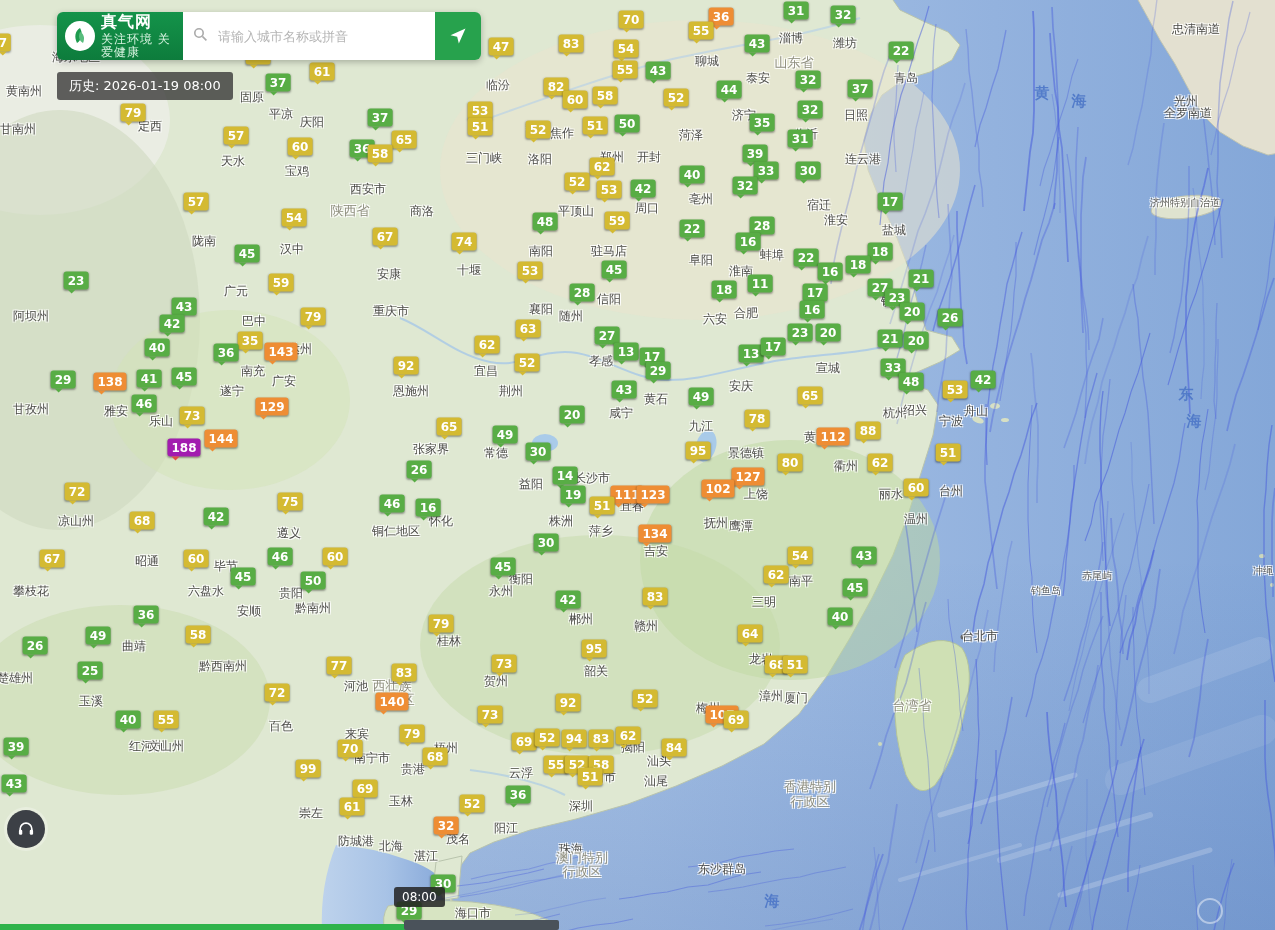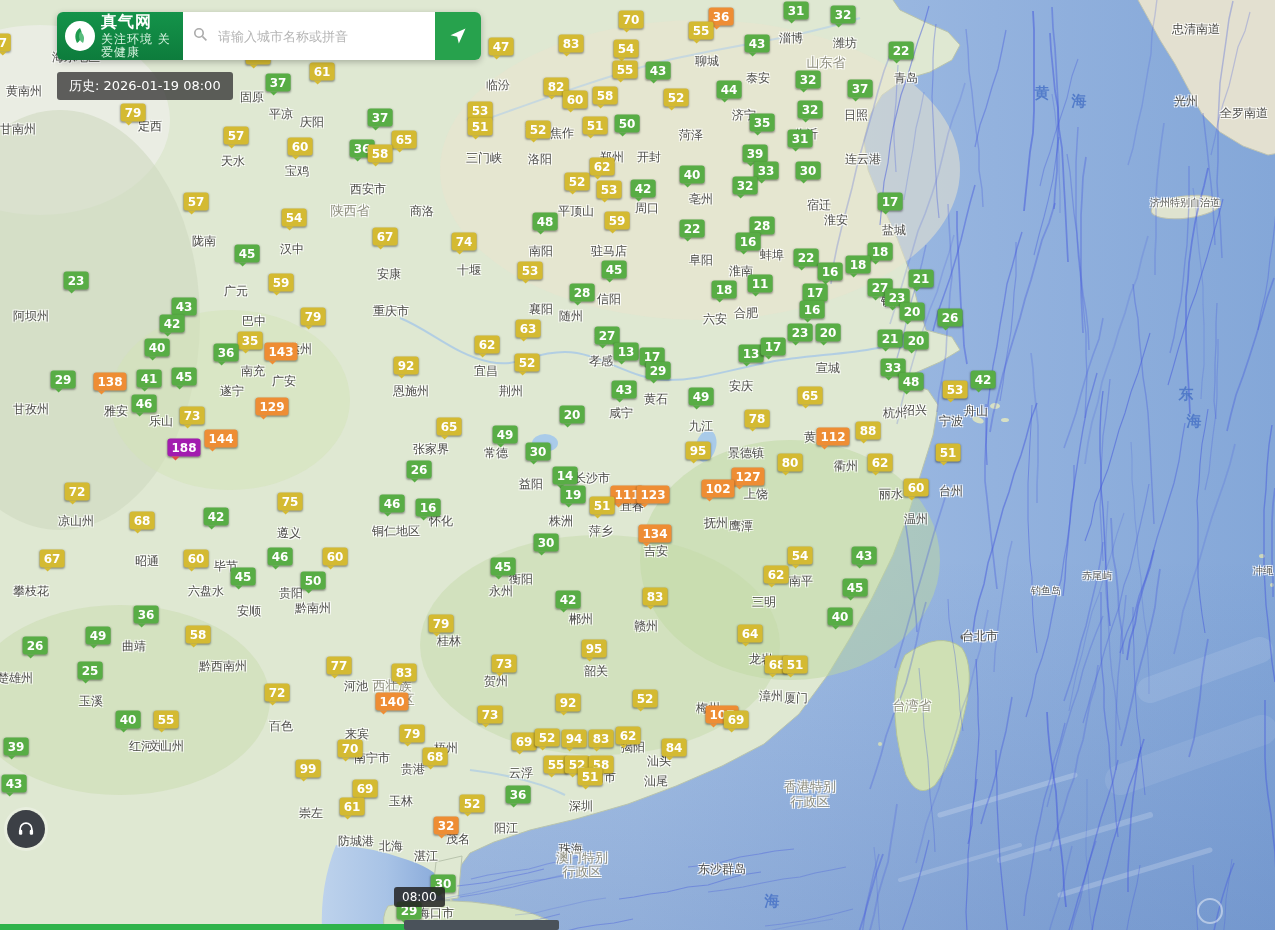--- a/index.html
+++ b/index.html
@@ -266,21 +266,21 @@
       <div class="lbl" style="left: 649px; top: 157px;">开封</div>
       <div class="lbl" style="left: 562px; top: 133px;">焦作</div>
       <div class="lbl" style="left: 538px; top: 118px; margin-top: 12px;">晋城</div>
       <div class="lbl" style="left: 498px; top: 85px;">临汾</div>
       <div class="lbl" style="left: 691px; top: 135px;">菏泽</div>
       <div class="lbl" style="left: 744px; top: 115px;">济宁</div>
       <div class="lbl" style="left: 758px; top: 78px;">泰安</div>
       <div class="lbl" style="left: 707px; top: 61px;">聊城</div>
       <div class="lbl" style="left: 791px; top: 38px;">淄博</div>
       <div class="lbl" style="left: 845px; top: 43px;">潍坊</div>
-      <div class="lbl prov" style="left: 794px; top: 63px; margin-left: 32px;">山东省</div>
+      <div class="lbl prov" style="left: 794px; top: 63px;">山东省</div>
       <div class="lbl" style="left: 906px; top: 78px;">青岛</div>
       <div class="lbl" style="left: 856px; top: 115px;">日照</div>
       <div class="lbl" style="left: 806px; top: 134px;">临沂</div>
       <div class="lbl" style="left: 863px; top: 159px;">连云港</div>
       <div class="lbl" style="left: 819px; top: 205px;">宿迁</div>
       <div class="lbl" style="left: 836px; top: 220px;">淮安</div>
       <div class="lbl" style="left: 894px; top: 230px;">盐城</div>
       <div class="lbl" style="left: 701px; top: 199px;">亳州</div>
       <div class="lbl" style="left: 647px; top: 208px;">周口</div>
       <div class="lbl" style="left: 576px; top: 211px;">平顶山</div>
@@ -386,27 +386,27 @@
       <div class="lbl" style="left: 598px; top: 777px;">广州市</div>
       <div class="lbl" style="left: 581px; top: 806px;">深圳</div>
       <div class="lbl" style="left: 571px; top: 849px;">珠海</div>
       <div class="lbl prov" style="left: 810px; top: 787px;">香港特别</div>
       <div class="lbl prov" style="left: 810px; top: 802px;">行政区</div>
       <div class="lbl prov" style="left: 582px; top: 858px;">澳门特别</div>
       <div class="lbl prov" style="left: 582px; top: 872px;">行政区</div>
       <div class="lbl" style="left: 722px; top: 869px;">东沙群岛</div>
       <div class="lbl" style="left: 980px; top: 636px;">台北市</div>
       <div class="lbl prov" style="left: 912px; top: 706px;">台湾省</div>
-      <div class="lbl" style="left: 432px; top: 913px; padding-left: 8px;">海口市</div>
+      <div class="lbl" style="left: 469px; top: 913px; padding-left: 8px;">海口市</div>
       <div class="lbl small" style="left: 1046px; top: 591px;">钓鱼岛</div>
       <div class="lbl small" style="left: 1097px; top: 576px;">赤尾屿</div>
       <div class="lbl small" style="left: 1263px; top: 571px;">冲绳</div>
       <div class="lbl" style="left: 1196px; top: 29px;">忠清南道</div>
       <div class="lbl" style="left: 1186px; top: 101px;">光州</div>
-      <div class="lbl" style="left: 1244px; top: 113px; text-align: center;">全罗南道</div>
+      <div class="lbl" style="left: 1188px; top: 113px; text-align: center;">全罗南道</div>
       <div class="lbl small" style="left: 1185px; top: 203px;">济州特别自治道</div>
       <div class="lbl sea" style="left: 1042px; top: 93px;">黄</div>
       <div class="lbl sea" style="left: 1079px; top: 101px;">海</div>
       <div class="lbl sea" style="left: 1186px; top: 394px;">东</div>
       <div class="lbl sea" style="left: 1194px; top: 421px;">海</div>
       <div class="lbl sea" style="left: 772px; top: 901px;">海</div>
     </div>
 
   <div>
       <div class="marker m-y" style="left: 3px; top: 44px;">7</div>

